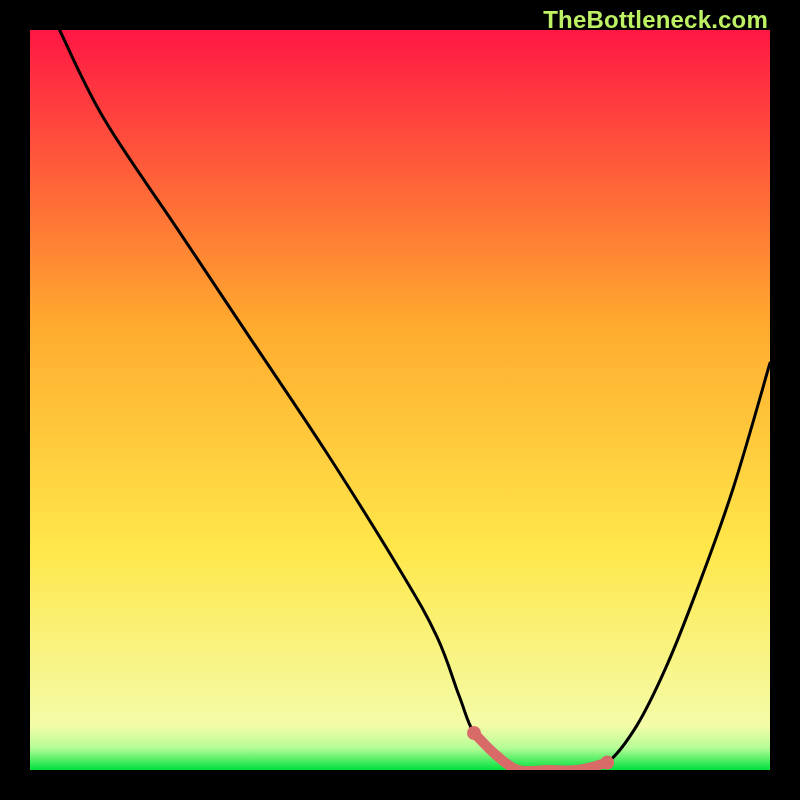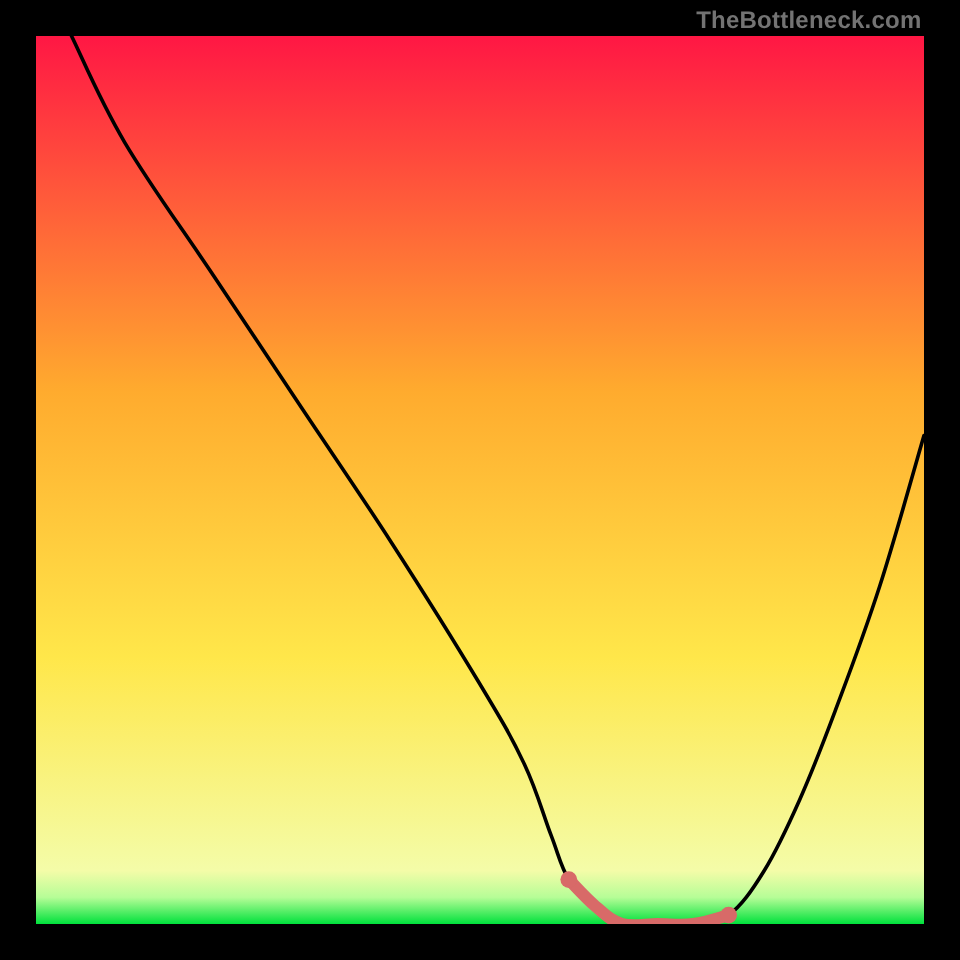--- a/index.html
+++ b/index.html
@@ -24,23 +24,23 @@
     top: 0;
     width: 740px;
     height: 740px;
     overflow: hidden;
   }
   .watermark {
     position: absolute;
     top: 6px;
     right: 32px;
     font-family: Arial, Helvetica, sans-serif;
-    font-size: 20px;
+    font-size: 24px;
     font-weight: 600;
-    color: #737373;
+    color: #bef264;
     letter-spacing: 0.2px;
   }
 </style>
 </head>
 <body>
 
 <div class="frame">
   <svg class="plot" viewBox="0 0 740 740" preserveAspectRatio="none">
     <defs>
       <linearGradient id="bg-grad" x1="0" y1="0" x2="0" y2="1">

